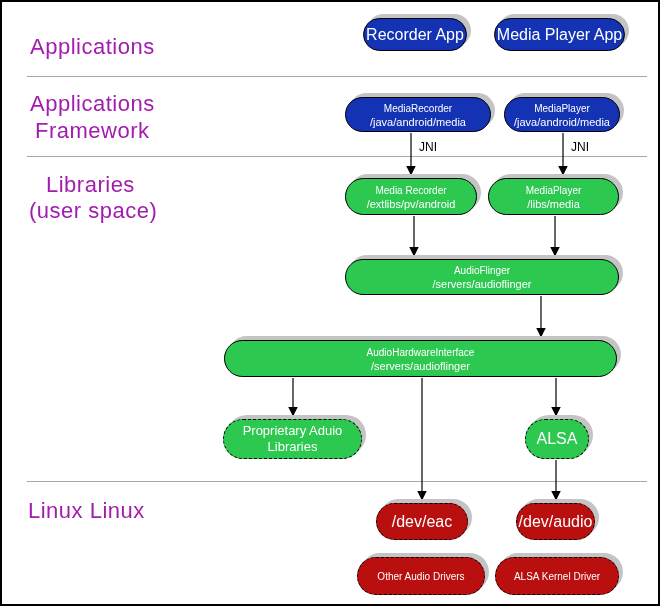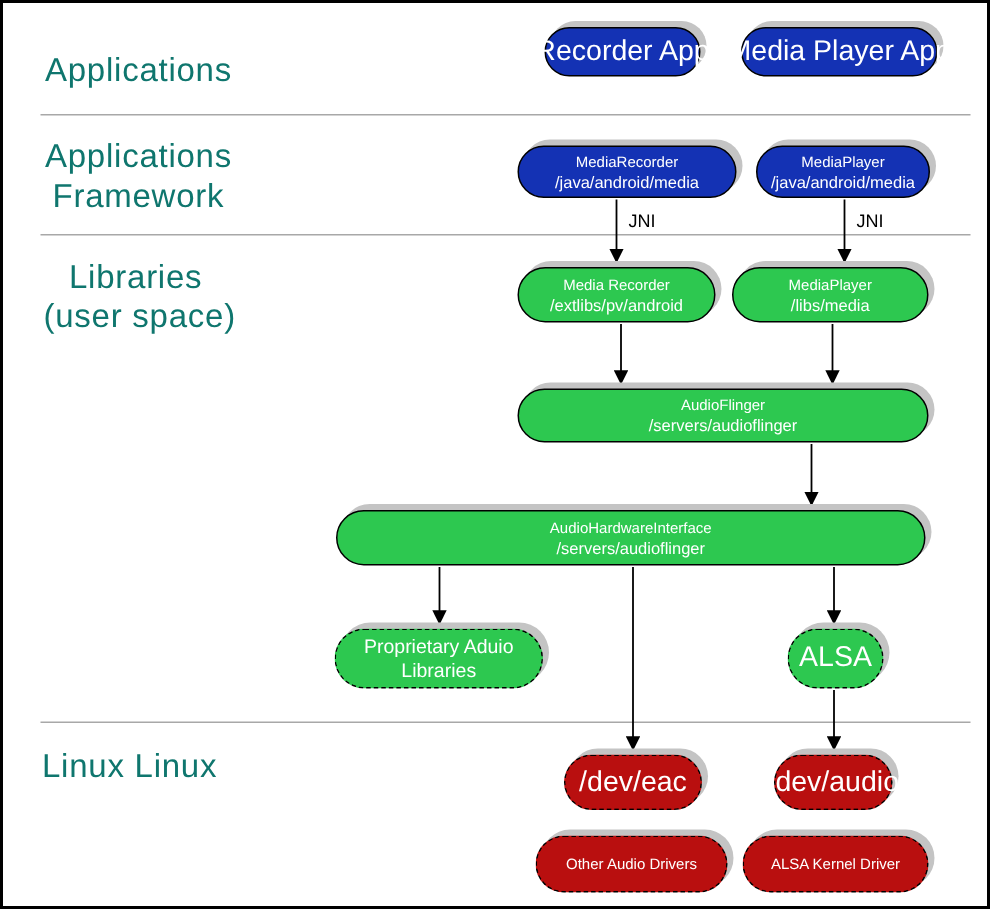--- a/index.html
+++ b/index.html
@@ -12,21 +12,21 @@
     font-family: "Liberation Sans", sans-serif;
     overflow: hidden;
   }
   .sep {
     position: absolute;
     left: 25px; width: 620px; height: 1px;
     background: #a8a8a8;
   }
   .layer-label {
     position: absolute;
-    color: #0f766e;
+    color: #a21caf;
     font-size: 22px;
     letter-spacing: 0.5px;
     white-space: nowrap;
   }
   .pill {
     position: absolute;
     box-sizing: border-box;
     border: 1.5px solid #000;
     border-radius: 20px;
     box-shadow: 4px -4px 0 #c4c4c4;
@@ -35,21 +35,21 @@
     align-items: center;
     justify-content: center;
     color: #fff;
     text-align: center;
     white-space: nowrap;
   }
   .pill.dashed { border-style: dashed; }
   .blue  { background: #1432b4; }
   .green { background: #2dc850; }
   .red   { background: #b90f0f; }
-  .t  { font-size: 19px; line-height: 16px; }
+  .t  { font-size: 16px; line-height: 16px; }
   .t2 { font-size: 10px; line-height: 15px; }
   .s  { font-size: 11px; line-height: 13px; }
   .wrap { white-space: normal; font-size: 13px; line-height: 16px; padding: 0 14px; }
   .jni-label {
     position: absolute;
     color: #000000;
     font-size: 12px;
     font-weight: 400;
   }
   #arrows {

